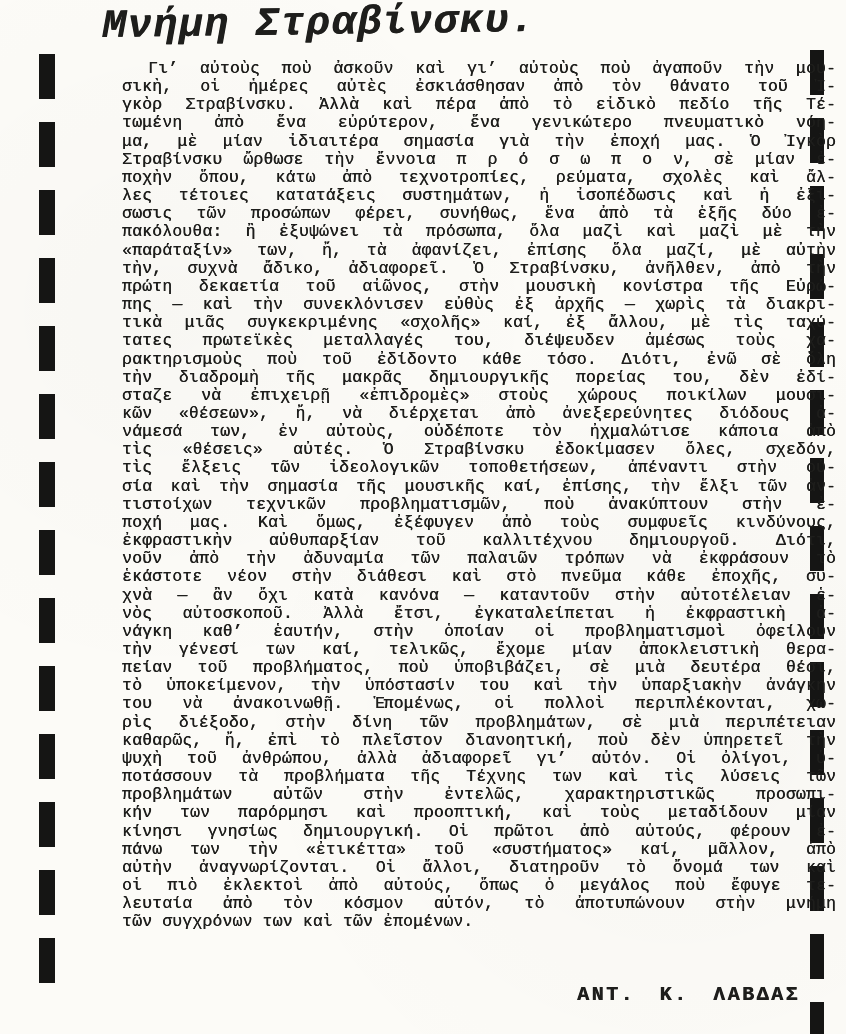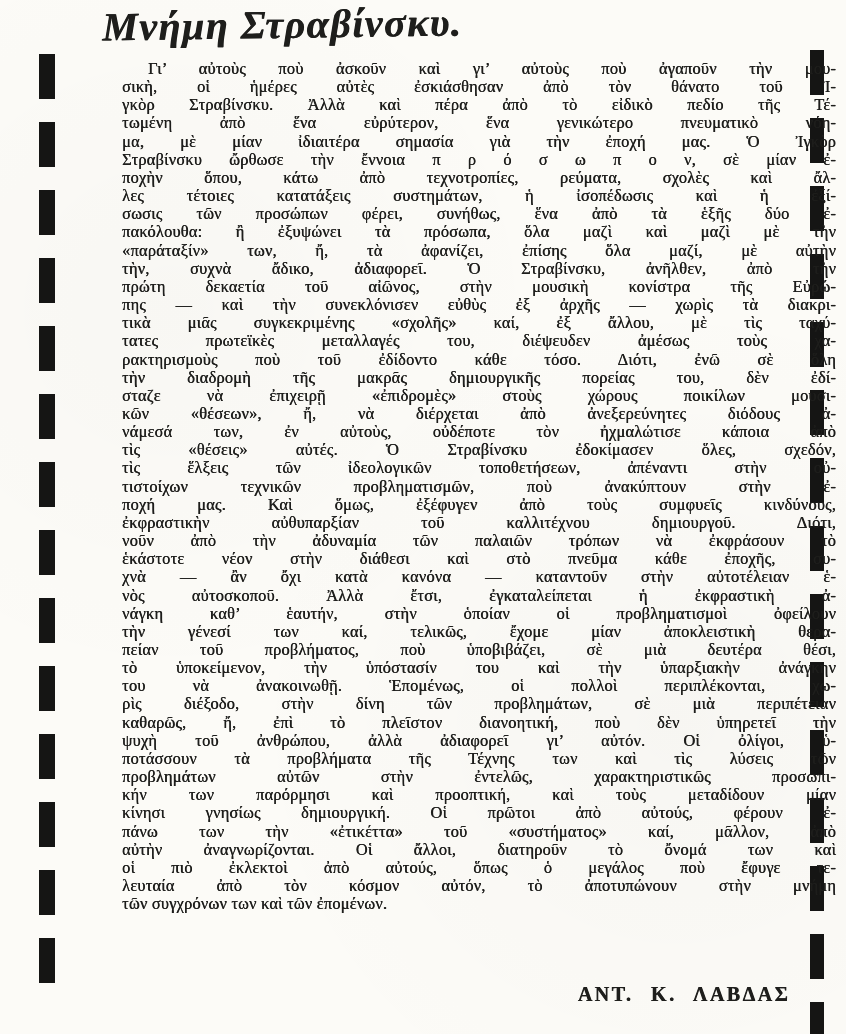--- a/index.html
+++ b/index.html
@@ -7,21 +7,21 @@
     --paper:#fcfbf7;
     --ink:#1e1e1c;
     --bar:#151514;
   }
   html,body{margin:0;padding:0;background:#e8e8e8;}
   .page{
     position:relative;
     width:846px;height:1034px;
     background:var(--paper);
     overflow:hidden;
-    font-family:Liberation Serif, serif;
+    font-family:Liberation Mono, monospace;
     color:var(--ink);
   }
   
   .page::before{
     content:"";position:absolute;inset:0;pointer-events:none;
     background:
       radial-gradient(circle at 20% 30%, rgba(0,0,0,0.015), transparent 40%),
       radial-gradient(circle at 80% 70%, rgba(0,0,0,0.02), transparent 45%);
   }
   .edge-bars{
@@ -49,21 +49,21 @@
     line-height:18.15px;
     letter-spacing:0.2px;
     text-align:justify;
     text-align-last:justify;
     text-shadow:0.35px 0 0 currentColor;
     white-space:normal;
   }
   .article-body .line.first{text-indent:26px;}
   .article-body .line.last{text-align-last:left;}
   .author-signature{
-    position:absolute;right:56px;top:983px;
+    position:absolute;right:46px;top:983px;
     font-weight:bold;font-size:20px;
     letter-spacing:2.5px;word-spacing:10px;
     text-shadow:0.5px 0 0 currentColor;
     white-space:nowrap;
   }
 </style>
 </head>
 <body>
 
 <div class="page">
@@ -91,20 +91,21 @@
       <div class="line">πης — καὶ τὴν συνεκλόνισεν εὐθὺς ἐξ ἀρχῆς — χωρὶς τὰ διακρι-</div>
       <div class="line">τικὰ μιᾶς συγκεκριμένης «σχολῆς» καί, ἐξ ἄλλου, μὲ τὶς ταχύ-</div>
       <div class="line">τατες πρωτεϊκὲς μεταλλαγές του, διέψευδεν ἀμέσως τοὺς χα-</div>
       <div class="line">ρακτηρισμοὺς ποὺ τοῦ ἐδίδοντο κάθε τόσο. Διότι, ἐνῶ σὲ ὅλη</div>
       <div class="line">τὴν διαδρομὴ τῆς μακρᾶς δημιουργικῆς πορείας του, δὲν ἐδί-</div>
       <div class="line">σταζε νὰ ἐπιχειρῇ «ἐπιδρομὲς» στοὺς χώρους ποικίλων μουσι-</div>
       <div class="line">κῶν «θέσεων», ἤ, νὰ διέρχεται ἀπὸ ἀνεξερεύνητες διόδους ἀ-</div>
       <div class="line">νάμεσά των, ἐν αὐτοὺς, οὐδέποτε τὸν ἠχμαλώτισε κάποια ἀπὸ</div>
       <div class="line">τὶς «θέσεις» αὐτές. Ὁ Στραβίνσκυ ἐδοκίμασεν ὅλες, σχεδόν,</div>
       <div class="line">τὶς ἕλξεις τῶν ἰδεολογικῶν τοποθετήσεων, ἀπέναντι στὴν οὐ-</div>
+      <div class="line">σία καὶ τὴν σημασία τῆς μουσικῆς καί, ἐπίσης, τὴν ἕλξι τῶν ἀν-</div>
       <div class="line">τιστοίχων τεχνικῶν προβληματισμῶν, ποὺ ἀνακύπτουν στὴν ἐ-</div>
       <div class="line">ποχή μας. Καὶ ὅμως, ἐξέφυγεν ἀπὸ τοὺς συμφυεῖς κινδύνους,</div>
       <div class="line">ἐκφραστικὴν αὐθυπαρξίαν τοῦ καλλιτέχνου δημιουργοῦ. Διότι,</div>
       <div class="line">νοῦν ἀπὸ τὴν ἀδυναμία τῶν παλαιῶν τρόπων νὰ ἐκφράσουν τὸ</div>
       <div class="line">ἑκάστοτε νέον στὴν διάθεσι καὶ στὸ πνεῦμα κάθε ἐποχῆς, συ-</div>
       <div class="line">χνὰ — ἂν ὄχι κατὰ κανόνα — καταντοῦν στὴν αὐτοτέλειαν ἑ-</div>
       <div class="line">νὸς αὐτοσκοποῦ. Ἀλλὰ ἔτσι, ἐγκαταλείπεται ἡ ἐκφραστικὴ ἀ-</div>
       <div class="line">νάγκη καθ’ ἑαυτήν, στὴν ὁποίαν οἱ προβληματισμοὶ ὀφείλουν</div>
       <div class="line">τὴν γένεσί των καί, τελικῶς, ἔχομε μίαν ἀποκλειστικὴ θερα-</div>
       <div class="line">πείαν τοῦ προβλήματος, ποὺ ὑποβιβάζει, σὲ μιὰ δευτέρα θέσι,</div>

